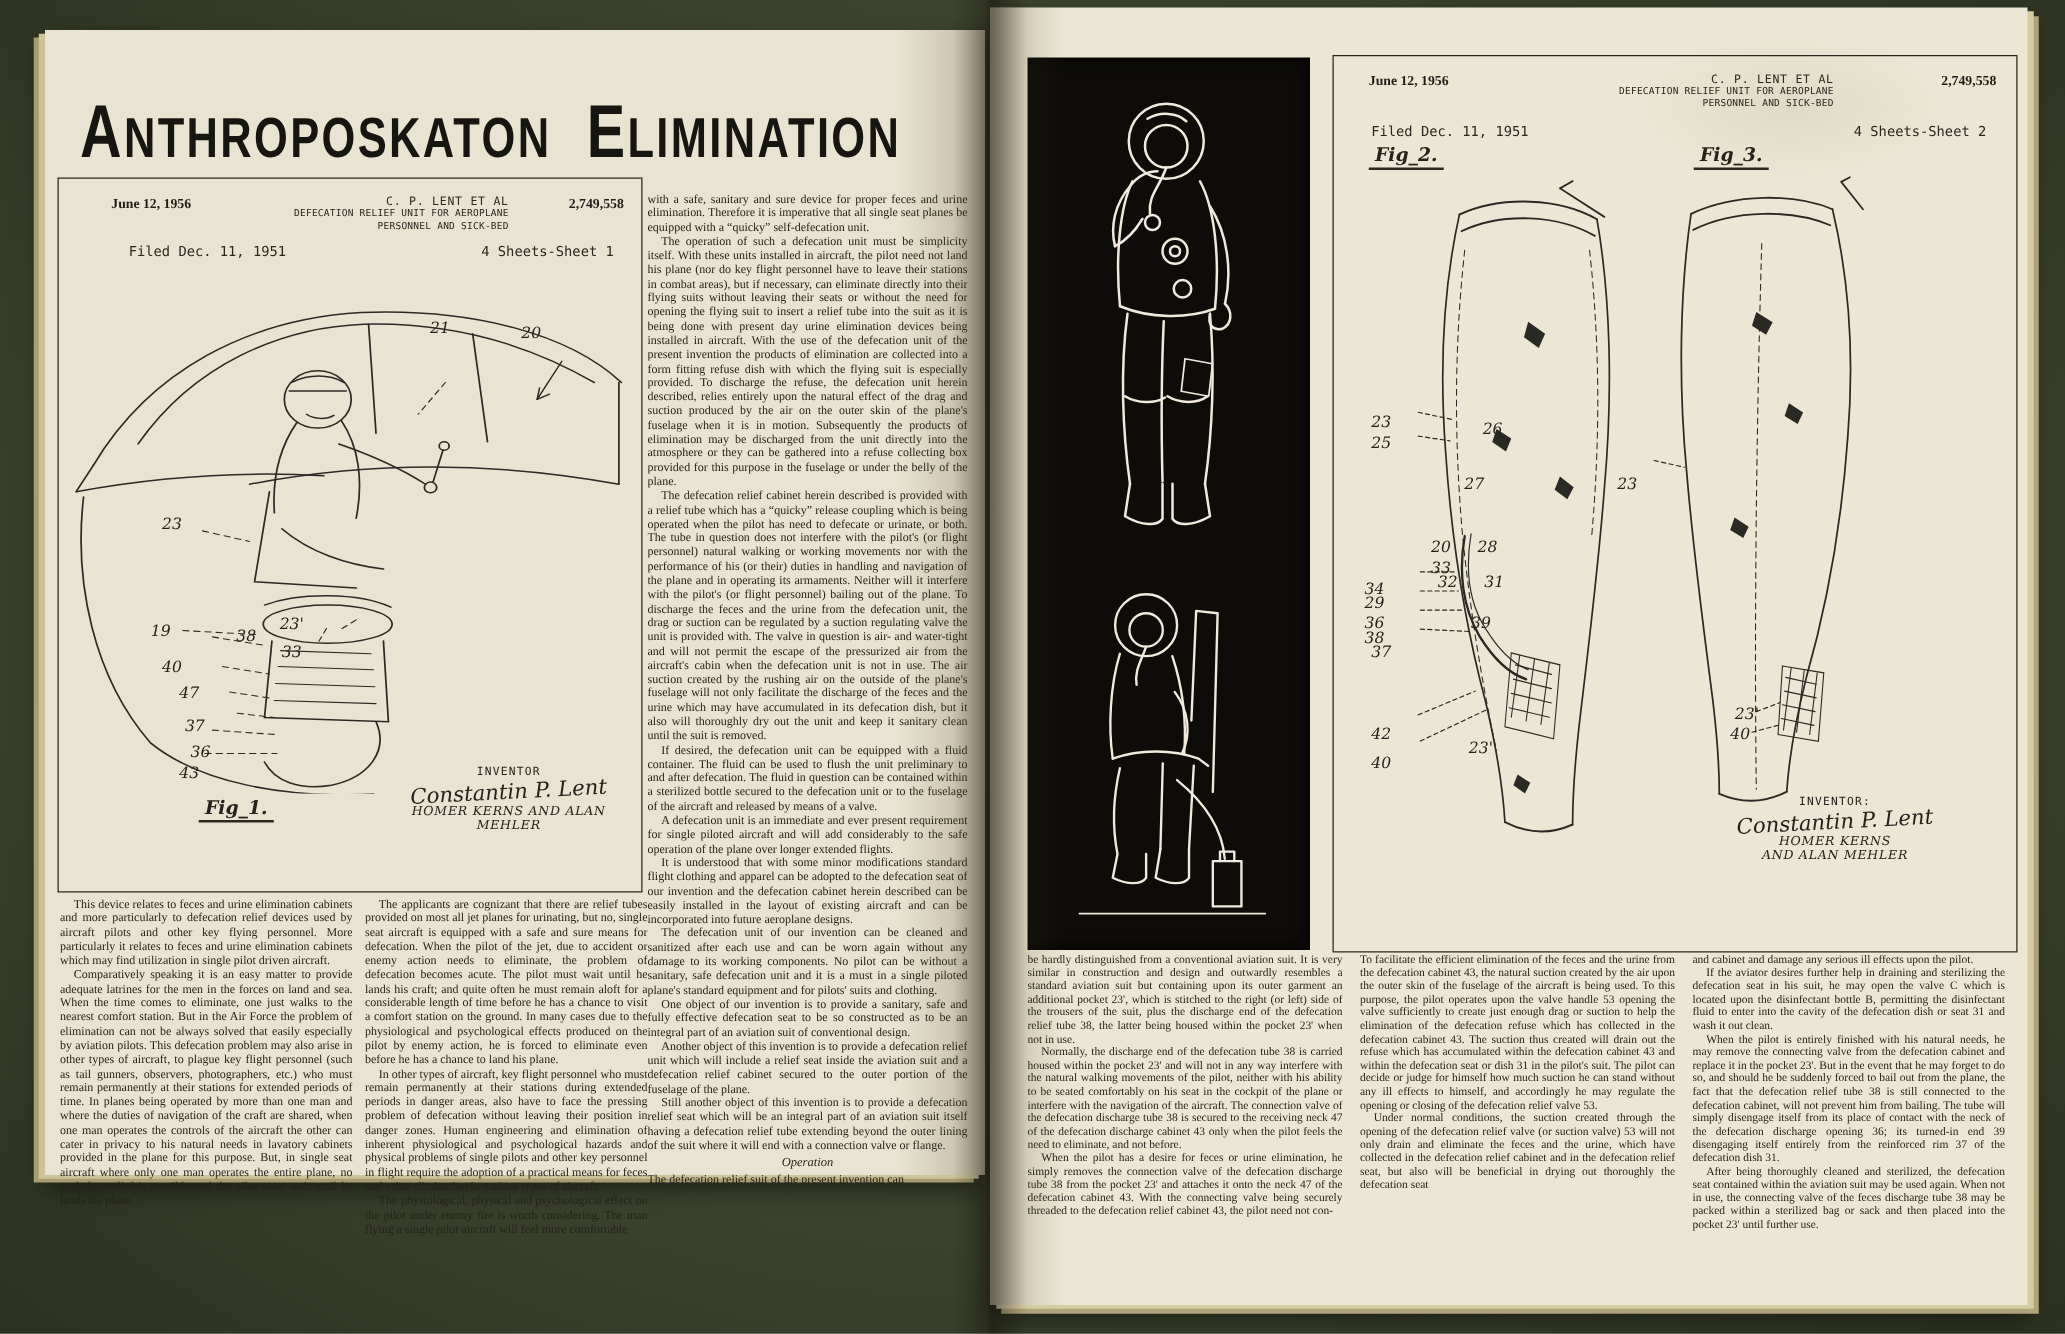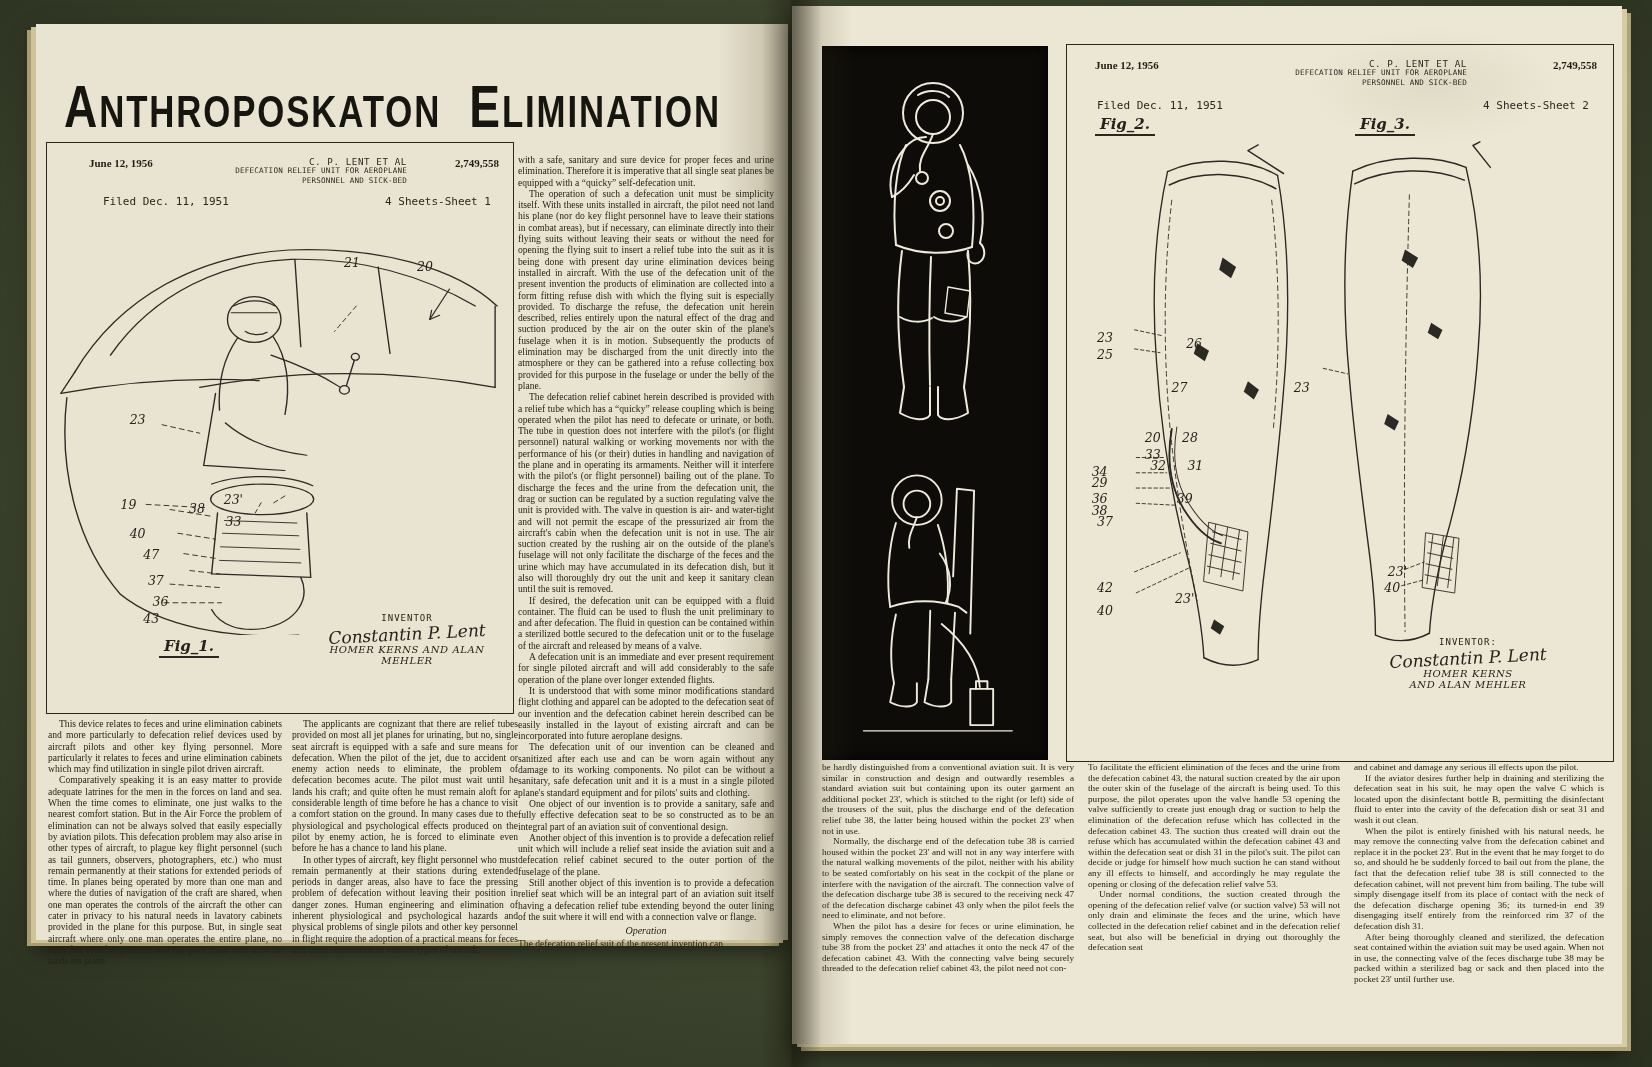--- a/index.html
+++ b/index.html
@@ -162,20 +162,21 @@
     </div>
   </div>
 
   <div class="textcol" style="left:12px;top:694px;width:234px;height:302px;">
       <p class="para">This device relates to feces and urine elimination cabinets and more particularly to defecation relief devices used by aircraft pilots and other key flying personnel. More particularly it relates to feces and urine elimination cabinets which may find utilization in single pilot driven aircraft.</p>
       <p class="para">Comparatively speaking it is an easy matter to provide adequate latrines for the men in the forces on land and sea. When the time comes to eliminate, one just walks to the nearest comfort station. But in the Air Force the problem of elimination can not be always solved that easily especially by aviation pilots. This defecation problem may also arise in other types of aircraft, to plague key flight personnel (such as tail gunners, observers, photographers, etc.) who must remain permanently at their stations for extended periods of time. In planes being operated by more than one man and where the duties of navigation of the craft are shared, when one man operates the controls of the aircraft the other can cater in privacy to his natural needs in lavatory cabinets provided in the plane for this purpose. But, in single seat aircraft where only one man operates the entire plane, no such fast relief is possible and the pilot must wait until he lands his plane.</p>
     </div>
   <div class="textcol" style="left:256px;top:694px;width:226px;height:302px;">
       <p class="para">The applicants are cognizant that there are relief tubes provided on most all jet planes for urinating, but no, single seat aircraft is equipped with a safe and sure means for defecation. When the pilot of the jet, due to accident or enemy action needs to eliminate, the problem of defecation becomes acute. The pilot must wait until he lands his craft; and quite often he must remain aloft for a considerable length of time before he has a chance to visit a comfort station on the ground. In many cases due to the physiological and psychological effects produced on the pilot by enemy action, he is forced to eliminate even before he has a chance to land his plane.</p>
       <p class="para">In other types of aircraft, key flight personnel who must remain permanently at their stations during extended periods in danger areas, also have to face the pressing problem of defecation without leaving their position in danger zones. Human engineering and elimination of inherent physiological and psychological hazards and physical problems of single pilots and other key personnel in flight require the adoption of a practical means for feces and urine elimination in various types of aircraft.</p>
+      <p class="para">The physiological, physical and psychological effect on the pilot under enemy fire is worth considering. The man flying a single pilot aircraft will feel more comfortable</p>
     </div>
   <div class="textcol cont" style="left:482px;top:130px;width:256px;height:846px;">
     <div>
         <p class="para">with a safe, sanitary and sure device for proper feces and urine elimination. Therefore it is imperative that all single seat planes be equipped with a “quicky” self-defecation unit.</p>
         <p class="para">The operation of such a defecation unit must be simplicity itself. With these units installed in aircraft, the pilot need not land his plane (nor do key flight personnel have to leave their stations in combat areas), but if necessary, can eliminate directly into their flying suits without leaving their seats or without the need for opening the flying suit to insert a relief tube into the suit as it is being done with present day urine elimination devices being installed in aircraft. With the use of the defecation unit of the present invention the products of elimination are collected into a form fitting refuse dish with which the flying suit is especially provided. To discharge the refuse, the defecation unit herein described, relies entirely upon the natural effect of the drag and suction produced by the air on the outer skin of the plane's fuselage when it is in motion. Subsequently the products of elimination may be discharged from the unit directly into the atmosphere or they can be gathered into a refuse collecting box provided for this purpose in the fuselage or under the belly of the plane.</p>
         <p class="para">The defecation relief cabinet herein described is provided with a relief tube which has a “quicky” release coupling which is being operated when the pilot has need to defecate or urinate, or both. The tube in question does not interfere with the pilot's (or flight personnel) natural walking or working movements nor with the performance of his (or their) duties in handling and navigation of the plane and in operating its armaments. Neither will it interfere with the pilot's (or flight personnel) bailing out of the plane. To discharge the feces and the urine from the defecation unit, the drag or suction can be regulated by a suction regulating valve the unit is provided with. The valve in question is air- and water-tight and will not permit the escape of the pressurized air from the aircraft's cabin when the defecation unit is not in use. The air suction created by the rushing air on the outside of the plane's fuselage will not only facilitate the discharge of the feces and the urine which may have accumulated in its defecation dish, but it also will thoroughly dry out the unit and keep it sanitary clean until the suit is removed.</p>
         <p class="para">If desired, the defecation unit can be equipped with a fluid container. The fluid can be used to flush the unit preliminary to and after defecation. The fluid in question can be contained within a sterilized bottle secured to the defecation unit or to the fuselage of the aircraft and released by means of a valve.</p>
         <p class="para">A defecation unit is an immediate and ever present requirement for single piloted aircraft and will add considerably to the safe operation of the plane over longer extended flights.</p>
         <p class="para">It is understood that with some minor modifications standard flight clothing and apparel can be adopted to the defecation seat of our invention and the defecation cabinet herein described can be easily installed in the layout of existing aircraft and can be incorporated into future aeroplane designs.</p>
         <p class="para">The defecation unit of our invention can be cleaned and sanitized after each use and can be worn again without any damage to its working components. No pilot can be without a sanitary, safe defecation unit and it is a must in a single piloted plane's standard equipment and for pilots' suits and clothing.</p>

